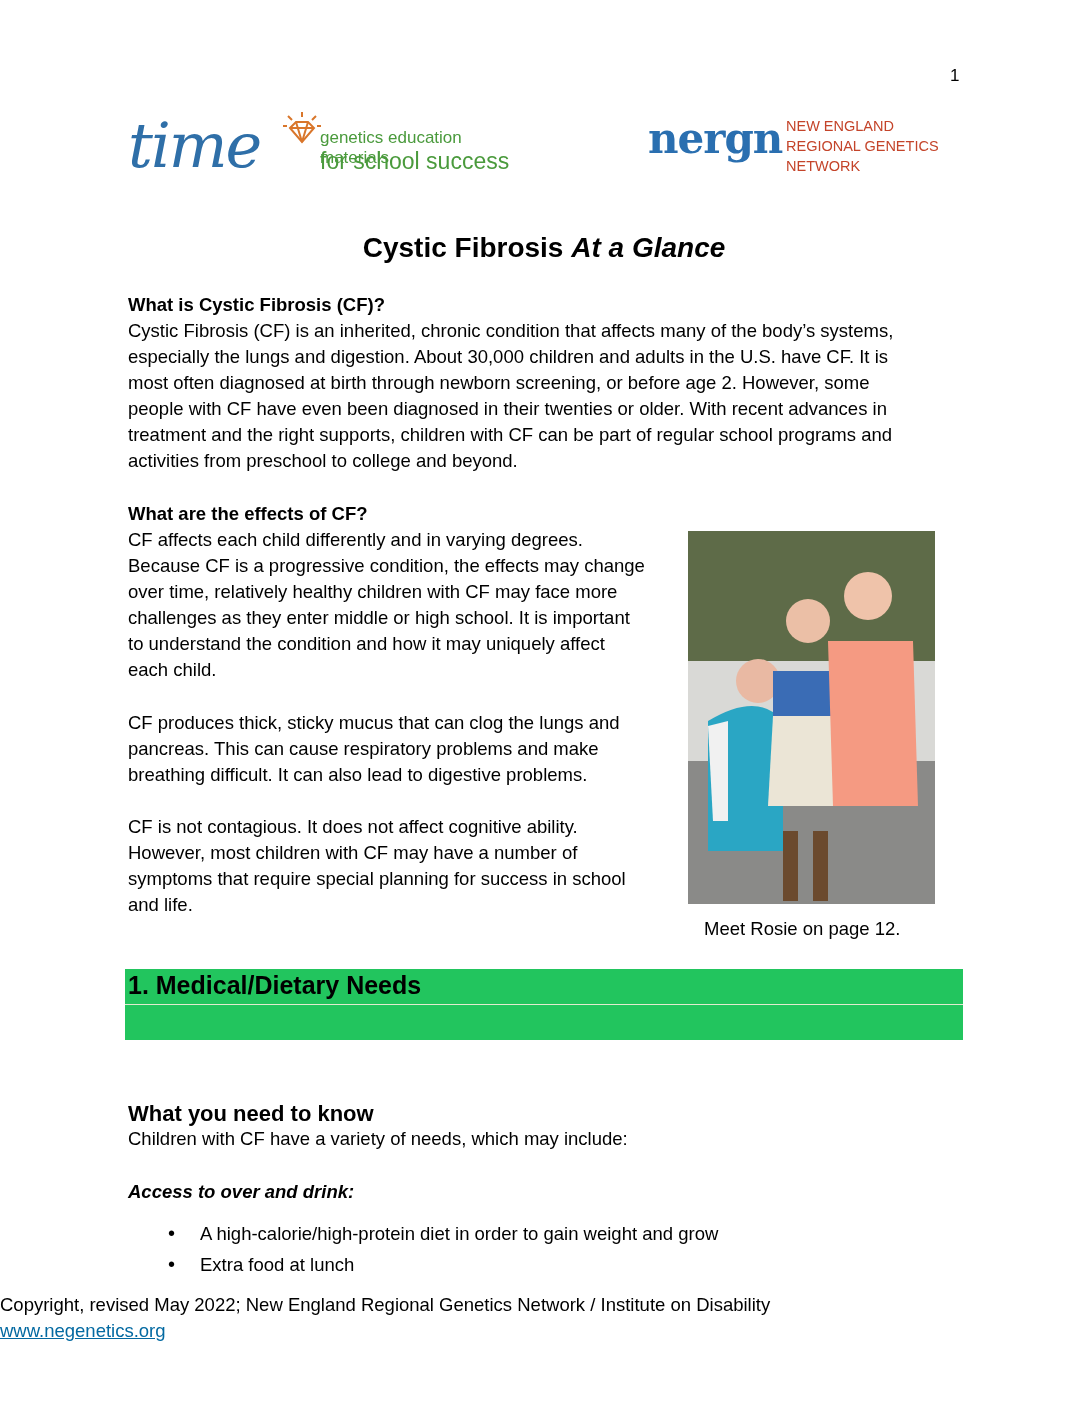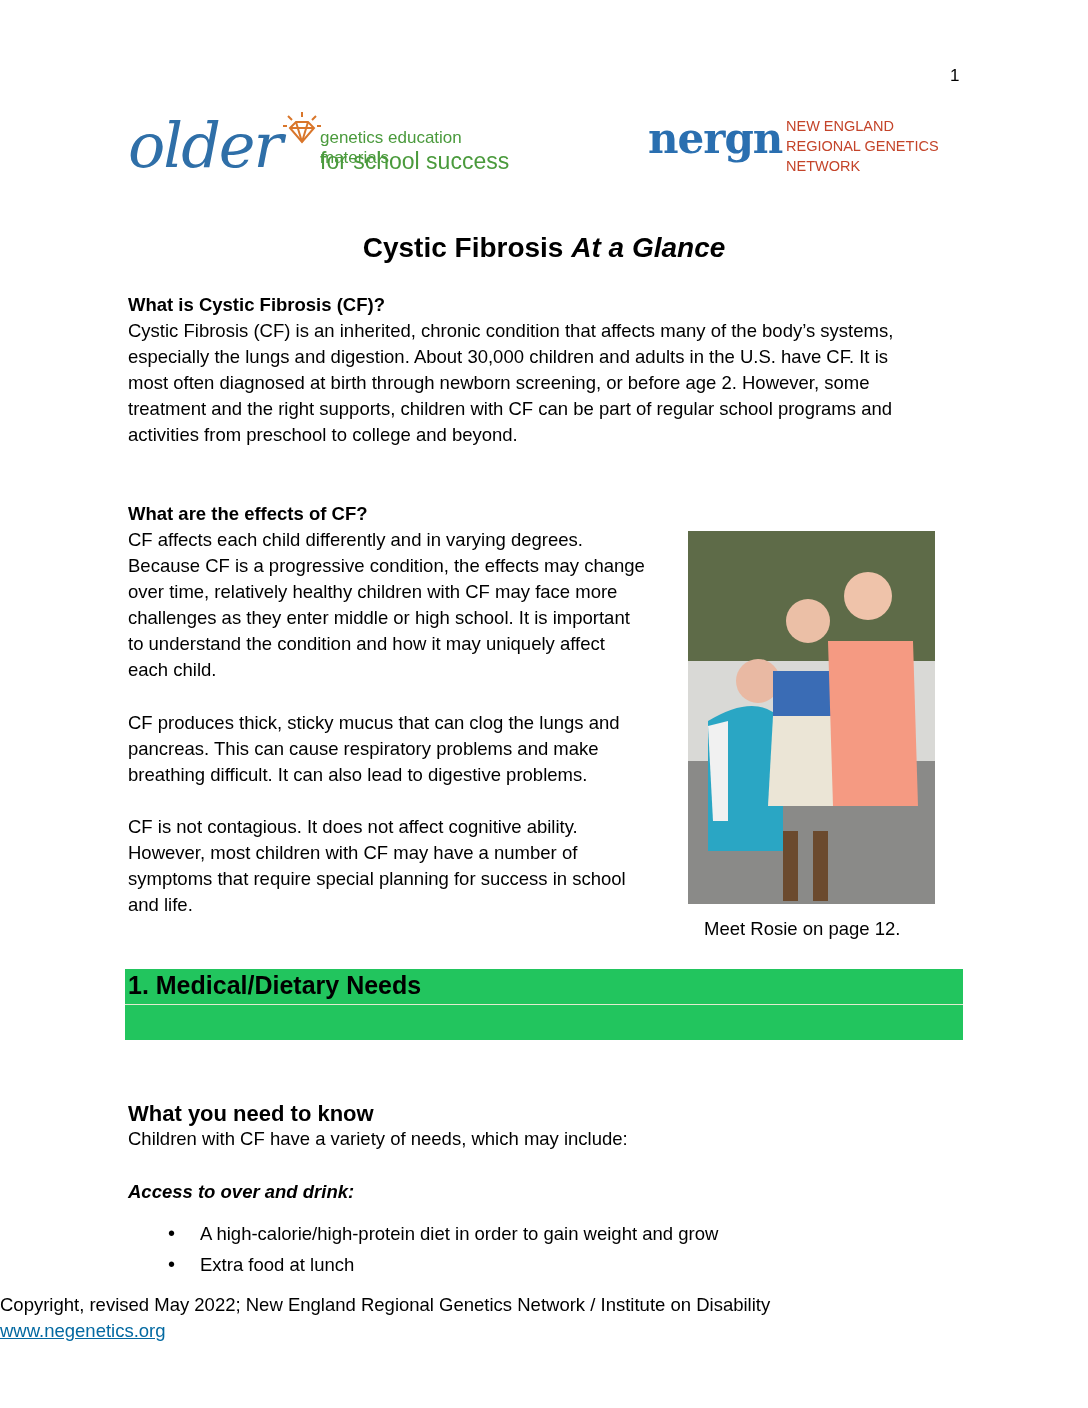--- a/index.html
+++ b/index.html
@@ -33,21 +33,21 @@
     ul.bullets li::before { content: "\2022"; position: absolute; left: 32px; font-size: 20px; }
     .footer { position: absolute; top: 1292px; left: 0; width: 1088px; font-size: 18.5px; line-height: 26px; }
     .footer a { color: #0369a1; text-decoration: underline; }
   </style>
 </head>
 <body>
 
 <div class="page-num">1</div>
 
 <div class="logo-gemss">
-  <div class="gemss-word">older</div>
+  <div class="gemss-word">time</div>
   <svg class="gemss-diamond" viewBox="0 0 42 36">
     <g stroke="#d9762b" stroke-width="2" fill="none">
       <path d="M10 18 L16 12 L28 12 L34 18 L22 32 Z"></path>
       <path d="M10 18 L34 18 M16 12 L22 32 M28 12 L22 32"></path>
       <path d="M22 2 L22 7 M8 6 L12 10 M36 6 L32 10 M3 16 L7 16 M41 16 L37 16"></path>
     </g>
   </svg>
   <div class="gemss-tag1">genetics education materials</div>
   <div class="gemss-tag2">for school success</div>
 </div>
@@ -61,20 +61,21 @@
   </div>
 </div>
 
 <h1 class="doc-title"><span>Cystic Fibrosis </span><em>At a Glance</em></h1>
 
 <p class="txt bold" style="top:292px">What is Cystic Fibrosis (CF)?</p>
 <div class="txt" style="top:318px">
   <div>Cystic Fibrosis (CF) is an inherited, chronic condition that affects many of the body’s systems,</div>
   <div>especially the lungs and digestion. About 30,000 children and adults in the U.S. have CF. It is</div>
   <div>most often diagnosed at birth through newborn screening, or before age 2. However, some</div>
+  <div>people with CF have even been diagnosed in their twenties or older. With recent advances in</div>
   <div>treatment and the right supports, children with CF can be part of regular school programs and</div>
   <div>activities from preschool to college and beyond.</div>
 </div>
 
 <p class="txt bold" style="top:501px">What are the effects of CF?</p>
 <div class="txt" style="top:527px">
   <div>CF affects each child differently and in varying degrees.</div>
   <div>Because CF is a progressive condition, the effects may change</div>
   <div>over time, relatively healthy children with CF may face more</div>
   <div>challenges as they enter middle or high school. It is important</div>

